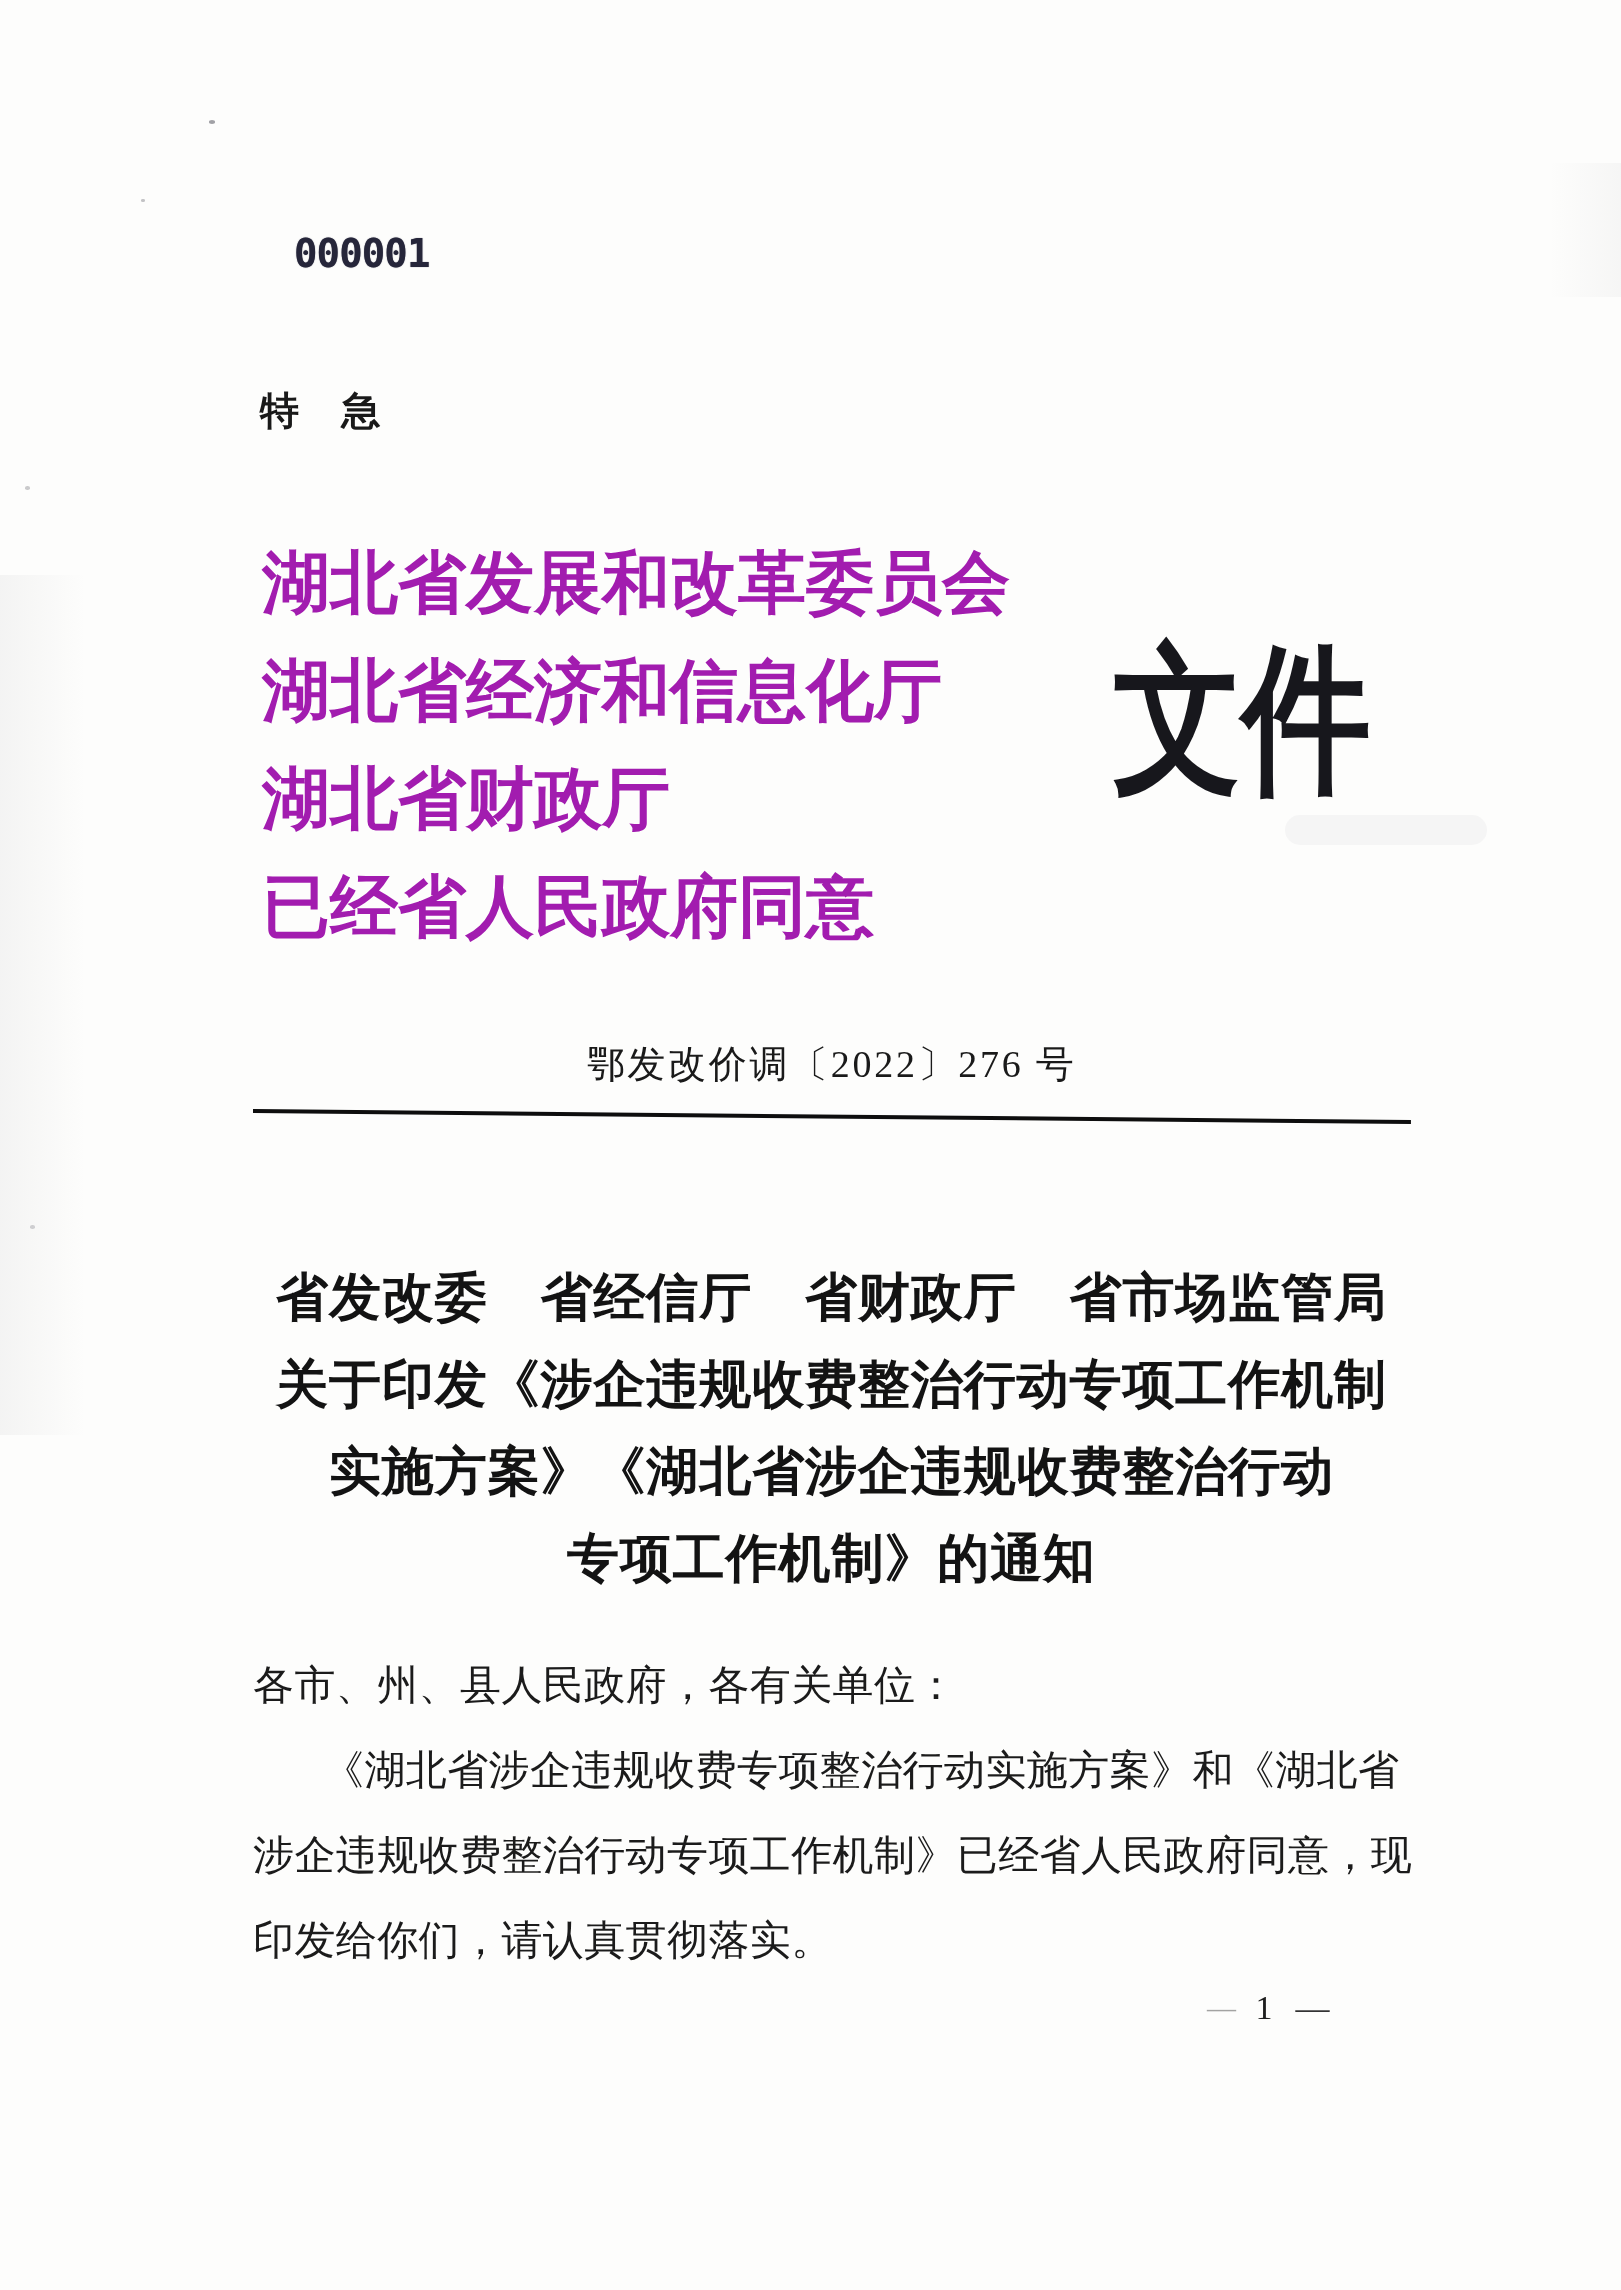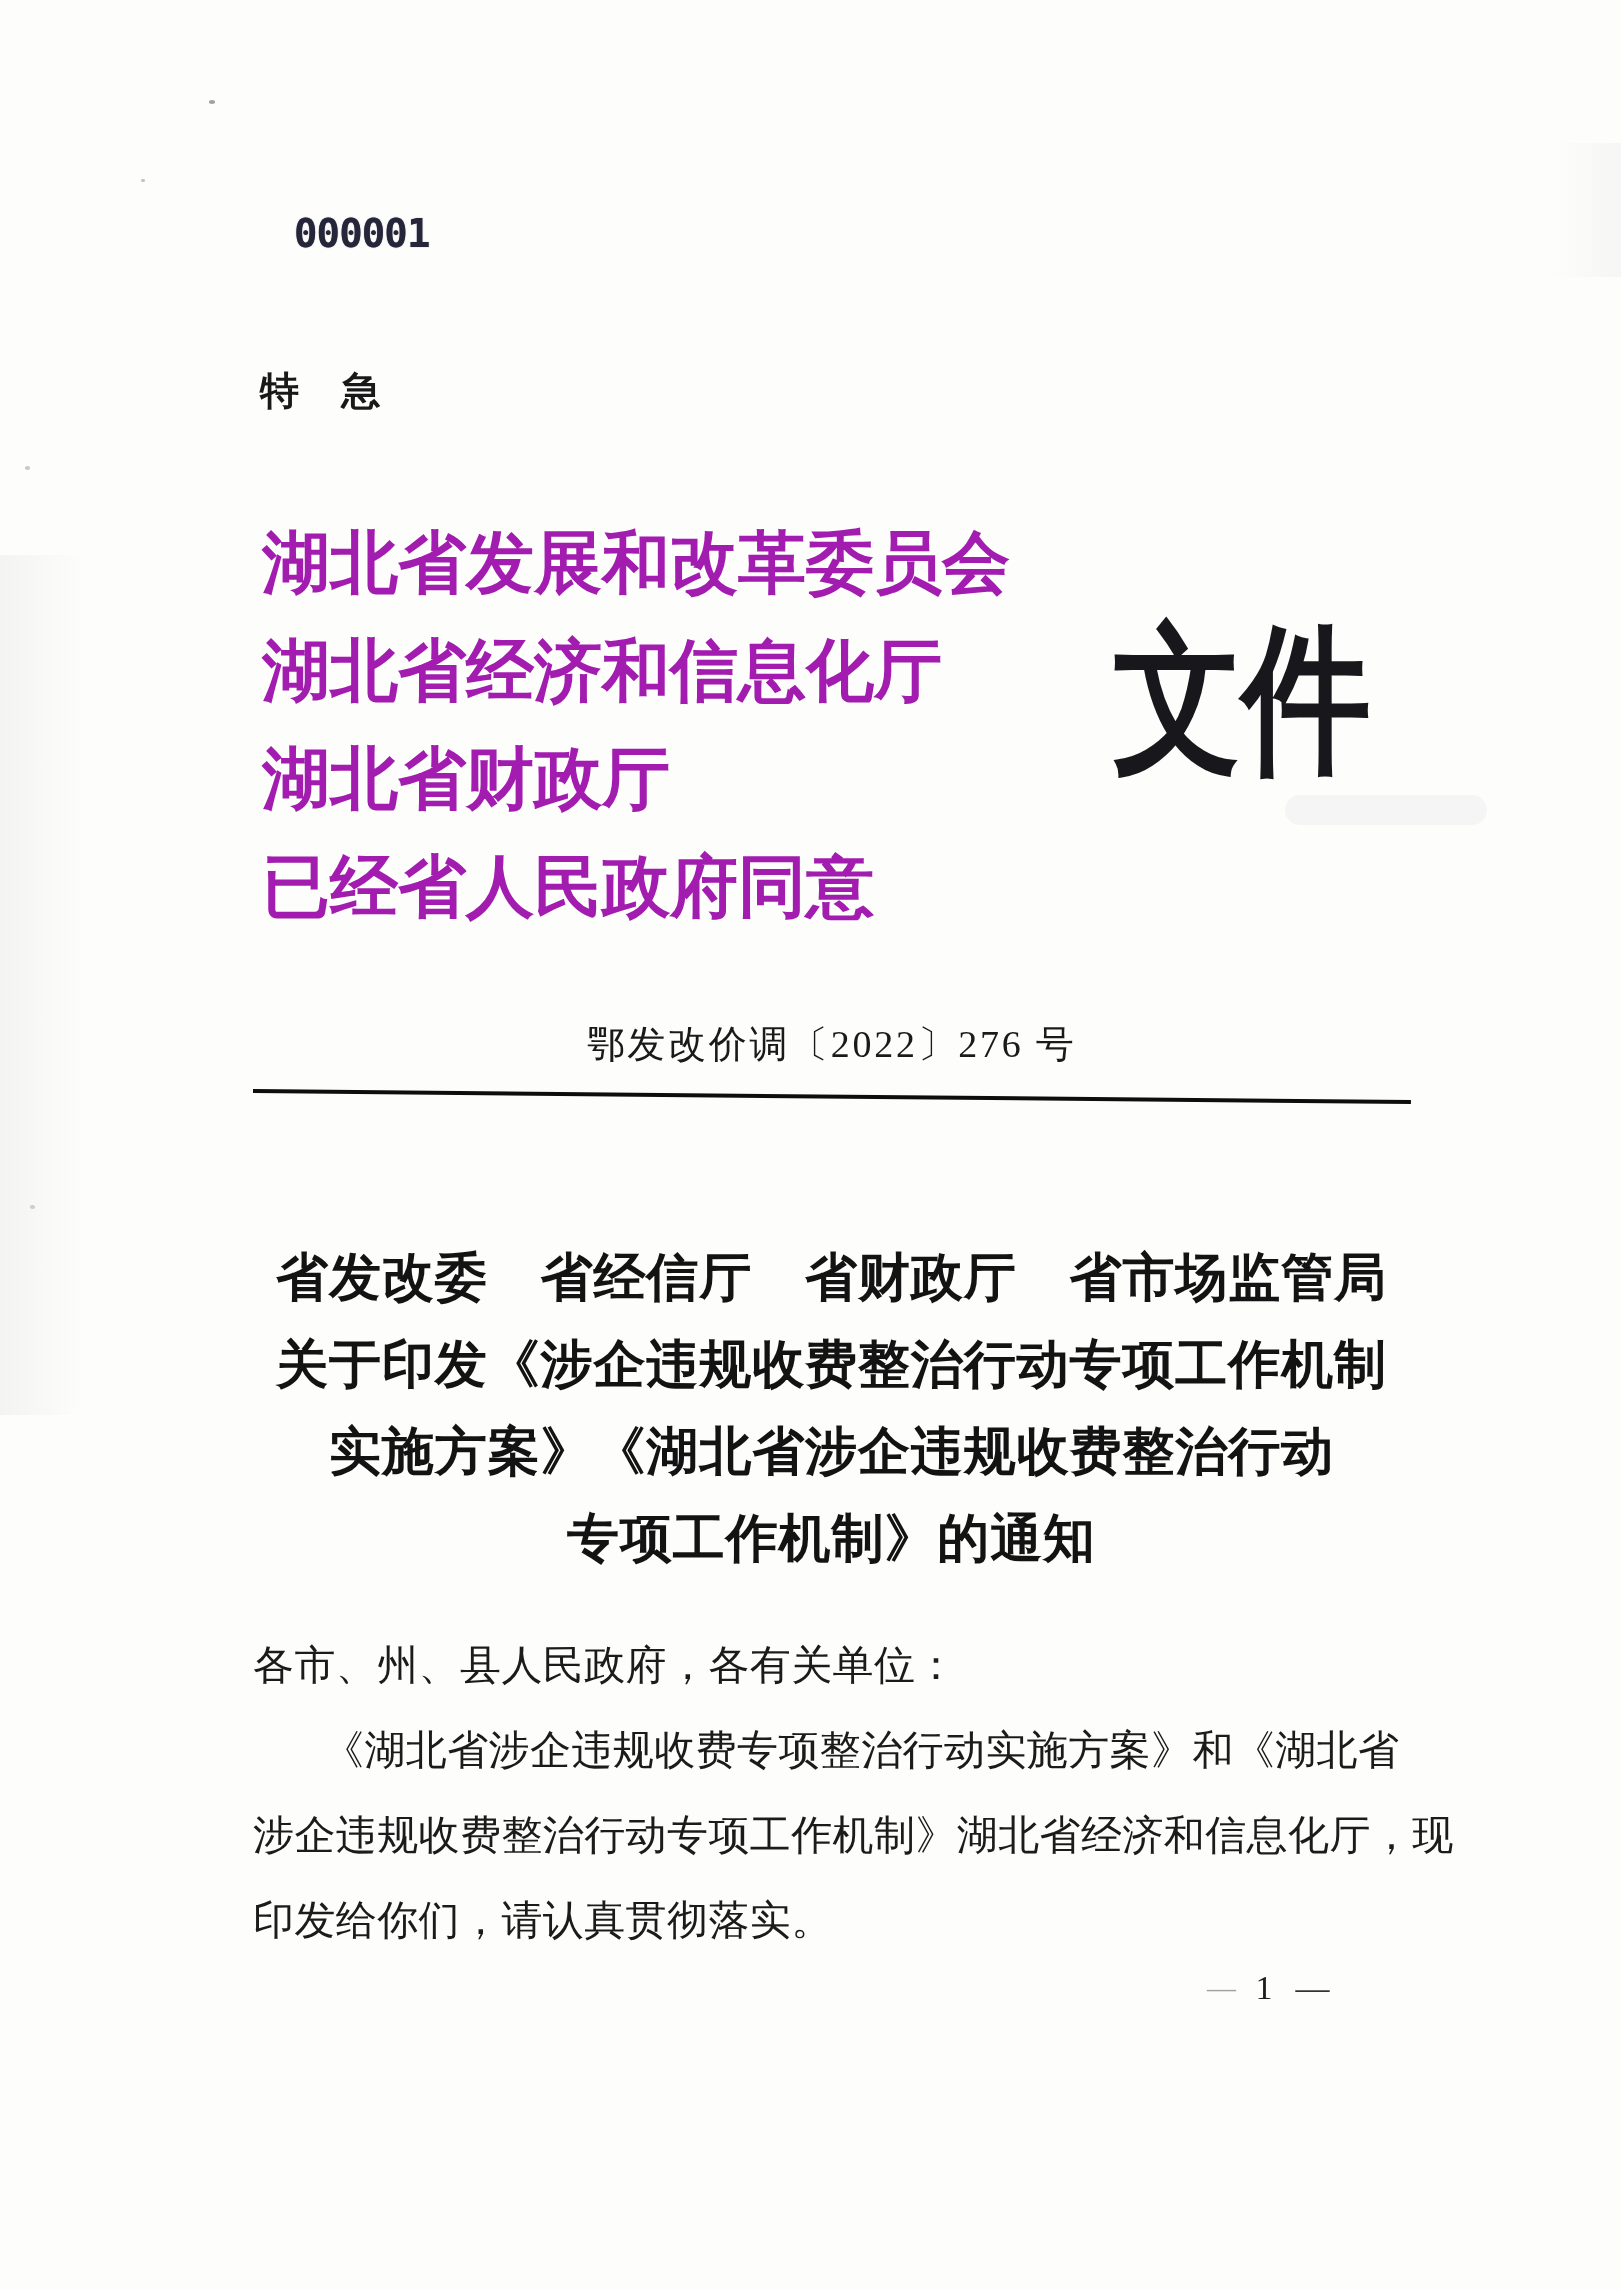--- a/index.html
+++ b/index.html
@@ -4,21 +4,21 @@
 <style>
   html,body{margin:0;padding:0;}
   body{
     width:1621px;height:2291px;
     background:#fdfdfc;
     position:relative;
     overflow:hidden;
     font-family:"Liberation Serif","DejaVu Serif",serif;
     color:#141414;
   }
-  .paper{position:absolute;inset:0;}
+  .paper{position:absolute;inset:0;margin-top:20px;}
 
   
   .shade-left{
     position:absolute;left:0;top:555px;width:85px;height:860px;
     background:linear-gradient(90deg,rgba(120,120,125,0.07),rgba(120,120,125,0.0));
     pointer-events:none;
   }
   .shade-topright{
     position:absolute;right:0;top:143px;width:72px;height:134px;
     background:linear-gradient(270deg,rgba(130,130,135,0.06),rgba(130,130,135,0));
@@ -149,21 +149,21 @@
   <div class="title">
     <div class="title-line">省发改委　省经信厅　省财政厅　省市场监管局</div>
     <div class="title-line">关于印发《涉企违规收费整治行动专项工作机制</div>
     <div class="title-line">实施方案》《湖北省涉企违规收费整治行动</div>
     <div class="title-line">专项工作机制》的通知</div>
   </div>
 
   <div class="body-block">
     <div class="body-line">各市、州、县人民政府，各有关单位：</div>
     <div class="body-line indent">《湖北省涉企违规收费专项整治行动实施方案》和《湖北省</div>
-    <div class="body-line">涉企违规收费整治行动专项工作机制》湖北省经济和信息化厅，现</div>
+    <div class="body-line">涉企违规收费整治行动专项工作机制》已经省人民政府同意，现</div>
     <div class="body-line">印发给你们，请认真贯彻落实。</div>
   </div>
 
   <div class="page-number">
     <span class="dash-left">—</span>
     <span class="num">1</span>
     <span class="dash-right">—</span>
   </div>
 
 </div>

